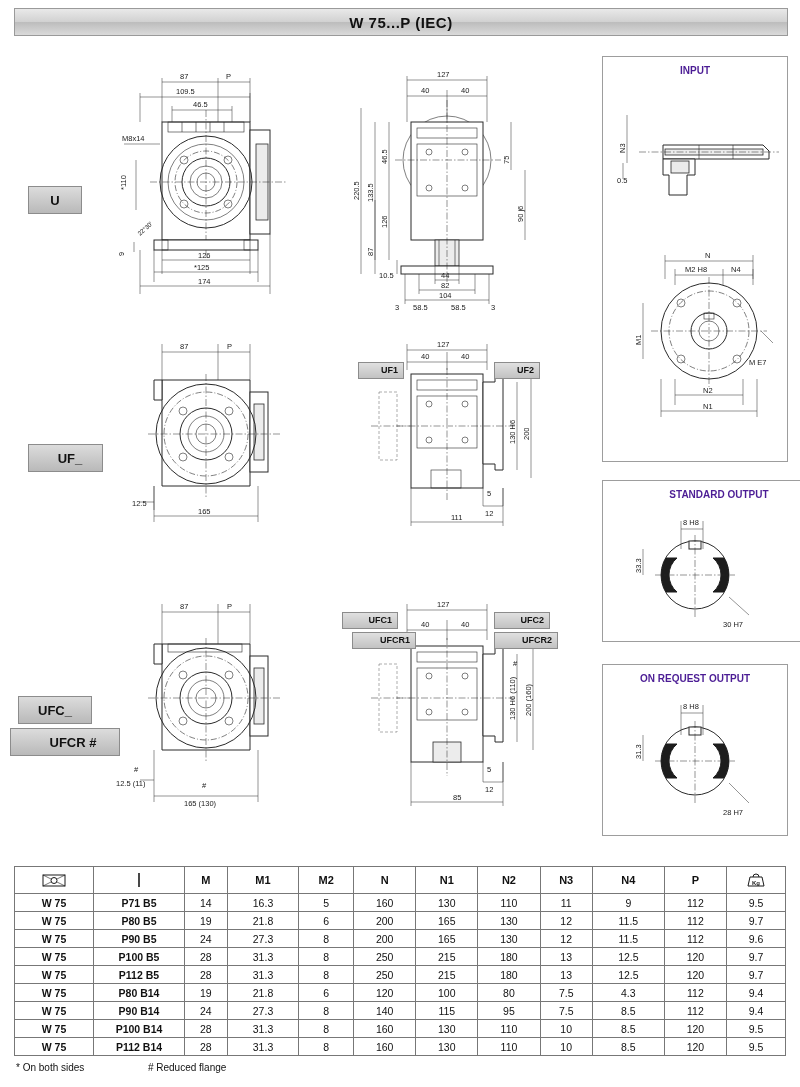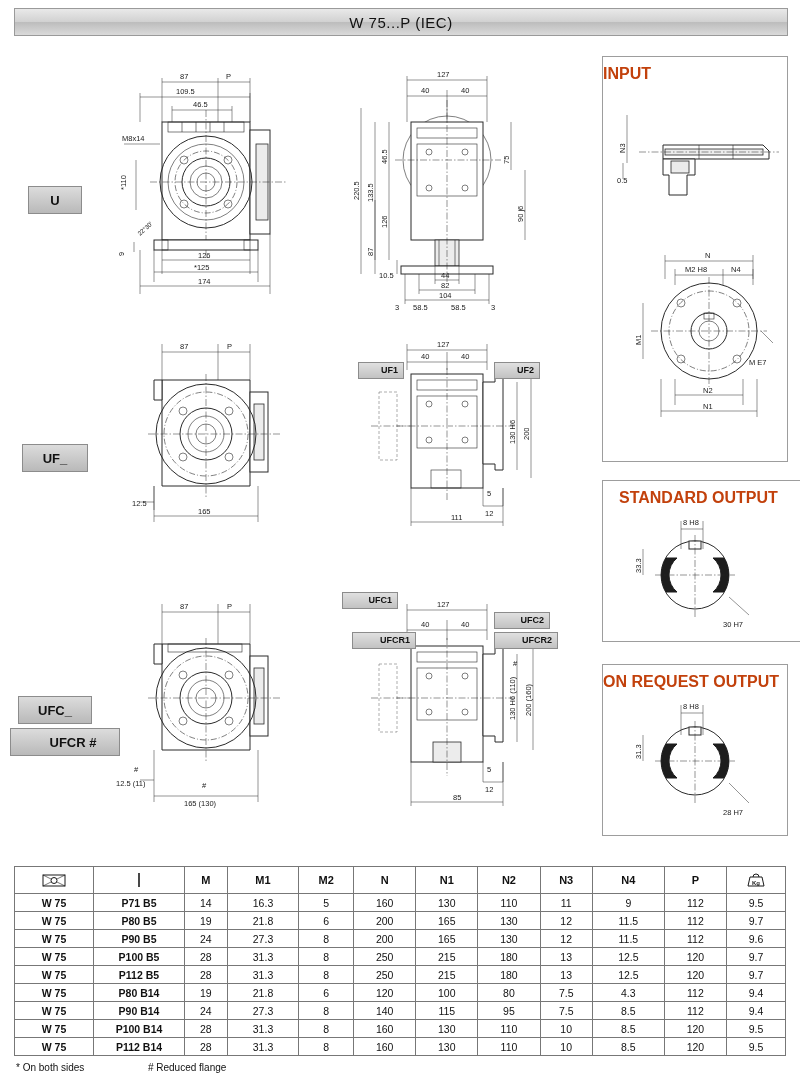--- a/index.html
+++ b/index.html
@@ -29,21 +29,21 @@
     width: 772px;
     height: 26px;
     background: linear-gradient(to bottom, #e9e9e9 0%, #d2d2d2 48%, #bdbdbd 52%, #dadada 100%);
     border: 1px solid #9a9a9a;
     display: flex;
     align-items: center;
     justify-content: center;
   }
   .title-bar .t {
     font-size: 15px;
-    font-weight: normal;
+    font-weight: bold;
     letter-spacing: 0.5px;
     color: #111;
   }
 
   
   .row-label {
     position: absolute;
     background: linear-gradient(to bottom, #dcdcdc, #b9b9b9);
     border: 1px solid #8c8c8c;
     font-weight: bold;
@@ -58,25 +58,25 @@
   .cell {
     position: absolute;
   }
   .panel {
     position: absolute;
     border: 1px solid #9d9d9d;
     background: #ffffff;
   }
   .panel-title {
     position: absolute;
-    font-size: 16px;
+    font-size: 10px;
     font-weight: bold;
-    text-align: left;
+    text-align: center;
     width: 100%;
-    color: #c2410c;
+    color: #4c1d95;
   }
 
   svg { display: block; }
   .ln   { stroke: #2a2a2a; stroke-width: 1; fill: none; }
   .lnt  { stroke: #2a2a2a; stroke-width: 0.6; fill: none; }
   .dim  { stroke: #2a2a2a; stroke-width: 0.5; fill: none; }
   .ctr  { stroke: #2a2a2a; stroke-width: 0.5; fill: none; stroke-dasharray: 7 2 1.5 2; }
   .hid  { stroke: #5b5b5b; stroke-width: 0.5; fill: none; stroke-dasharray: 3 2; }
   .body-fill { fill: #ffffff; stroke: #2a2a2a; stroke-width: 1; }
   .shade { fill: #ececec; stroke: #2a2a2a; stroke-width: 0.8; }
@@ -135,21 +135,21 @@
 
 <div class="page">
 
   <div class="title-bar">
     <div class="t">W 75...P (IEC)</div>
   </div>
 
   <div class="row-label" style="left:28px; top:186px; width:52px; height:26px;">
     <span>U</span>
   </div>
-  <div class="row-label" style="left:22px; top:444px; width:64px; height:26px;">
+  <div class="row-label" style="left:28px; top:444px; width:64px; height:26px;padding-left:9px;">
     <span>UF_</span>
   </div>
   <div class="row-label" style="left:18px; top:696px; width:72px; height:26px;">
     <span>UFC_</span>
   </div>
   <div class="row-label" style="left:10px; top:728px; width:92px; height:26px;padding-left:16px;">
     <span>UFCR #</span>
   </div>
 
   <div class="cell" style="left:110px; top:60px;">
@@ -575,21 +575,21 @@
       <line class="dim" x1="128" y1="192" x2="148" y2="192"></line>
       <text class="txt" x="130" y="202">12</text>
 
       <line class="dim" x1="56" y1="172" x2="56" y2="216"></line>
       <line class="dim" x1="148" y1="172" x2="148" y2="216"></line>
       <line class="dim" x1="56" y1="212" x2="148" y2="212"></line>
       <text class="txt" x="98" y="210">85</text>
     </svg>
   </div>
 
-  <div class="tag" style="left:342px; top:592px; width:44px;">
+  <div class="tag" style="left:342px; top:612px; width:44px;">
     <span>UFC1</span>
   </div>
   <div class="tag" style="left:352px; top:632px; width:52px;">
     <span>UFCR1</span>
   </div>
   <div class="tag" style="left:494px; top:612px; width:44px;">
     <span>UFC2</span>
   </div>
   <div class="tag" style="left:494px; top:632px; width:52px;">
     <span>UFCR2</span>

